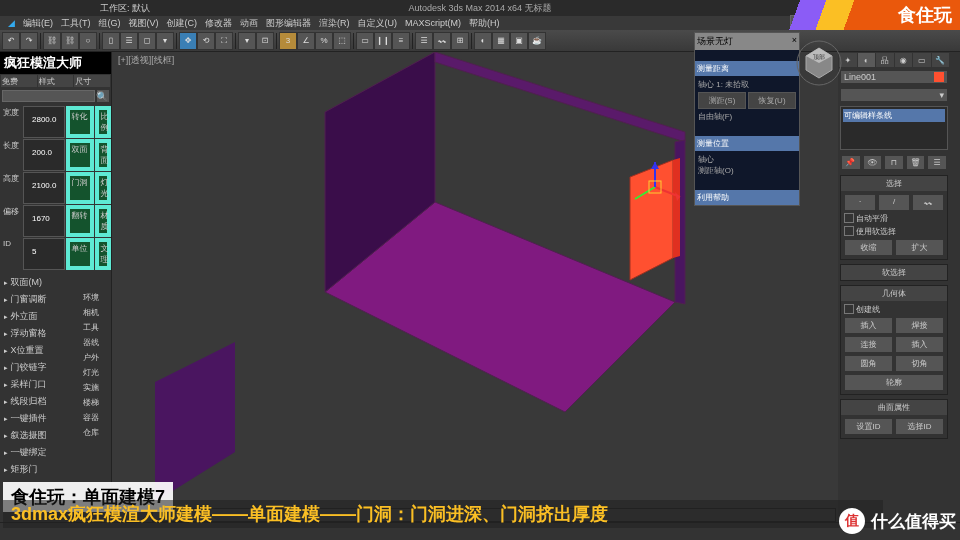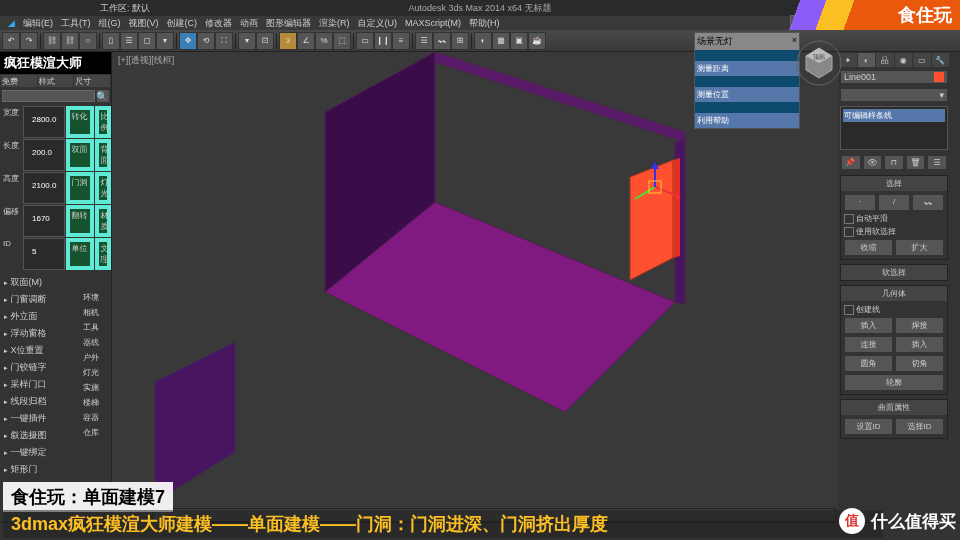--- a/index.html
+++ b/index.html
@@ -37,37 +37,37 @@
 .viewport svg{width:100%;height:100%}
 .viewlabel{position:absolute;top:2px;left:6px;font-size:9px;color:#aaa}
 .rightpanel{width:112px;background:#333;display:flex;flex-direction:column}
 .cmd-tabs{display:grid;grid-template-columns:repeat(6,1fr);gap:1px;padding:1px;height:16px}
 .cmd-tabs span{background:#444;display:flex;align-items:center;justify-content:center;font-size:8px}
 .cmd-tabs span.active{background:#5a5a5a}
 .dropdown{margin:2px;height:14px;background:#555;border:1px solid #333;font-size:9px;padding:1px 3px;display:flex;justify-content:space-between}
 .subpanel{margin:2px;border:1px solid #222}
 .subhdr{background:#444;font-size:8px;padding:2px;text-align:center;color:#ccc}
 .subbody{padding:2px;font-size:8px}
-.chk{display:flex;align-items:center;gap:2px;padding:1px}
+.chk{display:flex;align-items:flex-start;gap:2px;padding:1px}
 .chk::before{content:"";width:8px;height:8px;border:1px solid #777;background:#333}
 .btnrow{display:flex;gap:2px;padding:1px}
 .pbtn{flex:1;background:#555;border:1px solid #333;text-align:center;padding:2px;font-size:8px}
 .scrollbar{width:10px;background:#333}
-.floatpanel{position:absolute;top:32px;right:160px;width:106px;background:#0c4a6e;border:1px solid #555;font-size:8px}
+.floatpanel{position:absolute;top:32px;right:160px;width:106px;background:#0f172a;border:1px solid #555;font-size:8px}
 .float-title{background:#888;color:#000;padding:2px;font-size:9px;display:flex;justify-content:space-between}
 .float-sec{background:#5577aa;color:#fff;padding:2px;margin-top:11px}
 .float-body{padding:3px;color:#aaa}
 .float-body .row{display:flex;gap:2px;margin:2px 0}
 .float-body .cell{flex:1;background:#444;border:1px solid #555;padding:2px;text-align:center}
 .viewcube{position:absolute;top:40px;right:118px;width:46px;height:46px}
 .viewcube svg{width:100%;height:100%}
 .logo-overlay{position:absolute;top:0;right:0;width:190px;height:30px;background:linear-gradient(110deg,transparent 0%,transparent 15%,#8b5cf6 15%,#8b5cf6 28%,#fbbf24 28%,#fbbf24 42%,#ea580c 42%);display:flex;align-items:center;justify-content:flex-end;padding-right:8px}
 .logo-overlay span{color:#fff;font-size:18px;font-weight:bold}
 .caption1{position:absolute;left:3px;bottom:28px;background:rgba(255,255,255,0.92);padding:3px 8px;font-size:18px;font-weight:bold;color:#000}
-.caption2{position:absolute;left:3px;bottom:2px;background:rgba(32,32,32,0.55);padding:2px 8px;font-size:18px;font-weight:bold;color:#fbbf24;width:880px}
+.caption2{position:absolute;left:3px;bottom:12px;background:rgba(32,32,32,0.55);padding:2px 8px;font-size:18px;font-weight:bold;color:#fbbf24;width:880px}
 .watermark{position:absolute;right:4px;bottom:6px;display:flex;align-items:center;gap:6px;color:#fff;font-size:17px;font-weight:bold}
 .watermark .circ{width:26px;height:26px;border-radius:50%;background:#fff;color:#d33;display:flex;align-items:center;justify-content:center;font-size:14px}
 .statusbar{position:absolute;bottom:0;left:0;right:0;height:18px;background:#333;border-top:1px solid #222}
 .anim-timeline{position:absolute;bottom:18px;left:152px;right:124px;height:14px;background:#3a3a3a;border:1px solid #222}
 </style>
 </head>
 <body>
 
 <div class="titlebar">
   <span>Autodesk 3ds Max 2014 x64  无标题</span>
@@ -305,21 +305,33 @@
   </div>
   <div class="scrollbar"></div>
 </div>
 
 <div class="floatpanel">
   <div class="float-title">
       <span>场景无灯</span>
       <span>×</span>
     </div>
   <div class="float-sec">测量距离</div>
+  <div class="float-body">
+    <div>轴心 1: 未拾取</div>
+    <div class="row">
+        <div class="cell">测距(S)</div>
+        <div class="cell">恢复(U)</div>
+      </div>
+    <div>自由轴(F)</div>
+  </div>
   <div class="float-sec">测量位置</div>
+  <div class="float-body">
+    <div>轴心</div>
+    <div>测距轴(O)</div>
+  </div>
   <div class="float-sec">利用帮助</div>
 </div>
 
 <div class="viewcube">
   <svg viewBox="0 0 46 46">
     <circle cx="23" cy="23" r="22" fill="none" stroke="#666"></circle>
     <polygon points="23,8 36,16 36,30 23,38 10,30 10,16" fill="#888" stroke="#aaa"></polygon>
     <polygon points="23,8 36,16 23,23 10,16" fill="#bbb"></polygon>
     <text x="23" y="19" text-anchor="middle" font-size="6" fill="#333">顶部</text>
   </svg>

